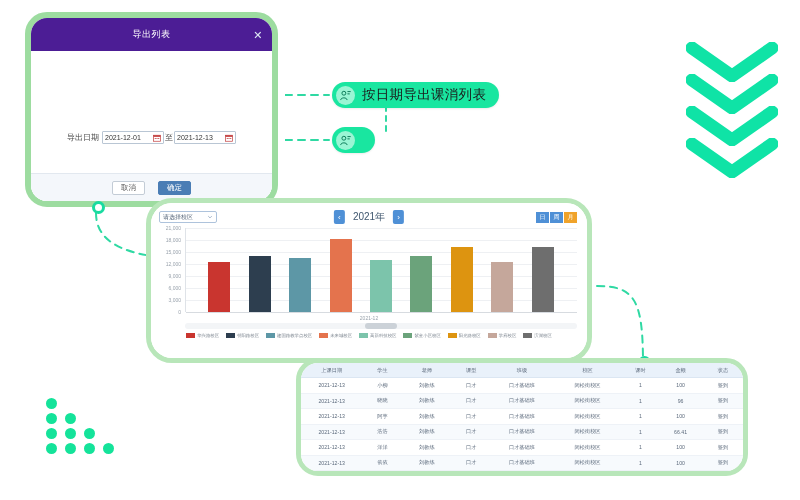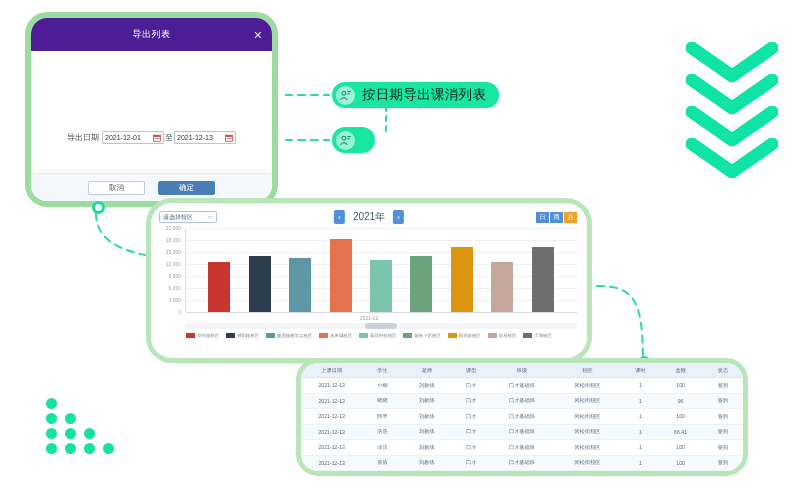--- a/index.html
+++ b/index.html
@@ -47,21 +47,21 @@
     display:flex;align-items:center;padding:0 2px;box-sizing:border-box;
   }
   .datefield .val{font-size:7px;color:#333;flex:1;white-space:nowrap;}
   .cal-ic{width:8px;height:8px;flex:0 0 8px;}
   .dlg-sep{font-size:8px;color:#4a4a4a;}
   .dlg-footer{
     height:27px;background:#f4f7fb;border-top:1px solid #e2e8ef;
     display:flex;align-items:center;justify-content:center;gap:13px;
   }
   .btn{
-    font-size:7.5px;border-radius:2px;padding:0 20px;height:14px;
+    font-size:7.5px;border-radius:2px;padding:0 8px;height:14px;
     display:flex;align-items:center;justify-content:center;cursor:pointer;box-sizing:border-box;
   }
   .btn-cancel{background:#fff;border:1px solid #c3ccd6;color:#555;}
   .btn-ok{background:#4a7db5;border:1px solid #4a7db5;color:#fff;}
 
   
   .anchor{
     position:absolute;width:13px;height:13px;border-radius:50%;
     background:#fff;border:3px solid #19dba0;box-sizing:border-box;
   }

